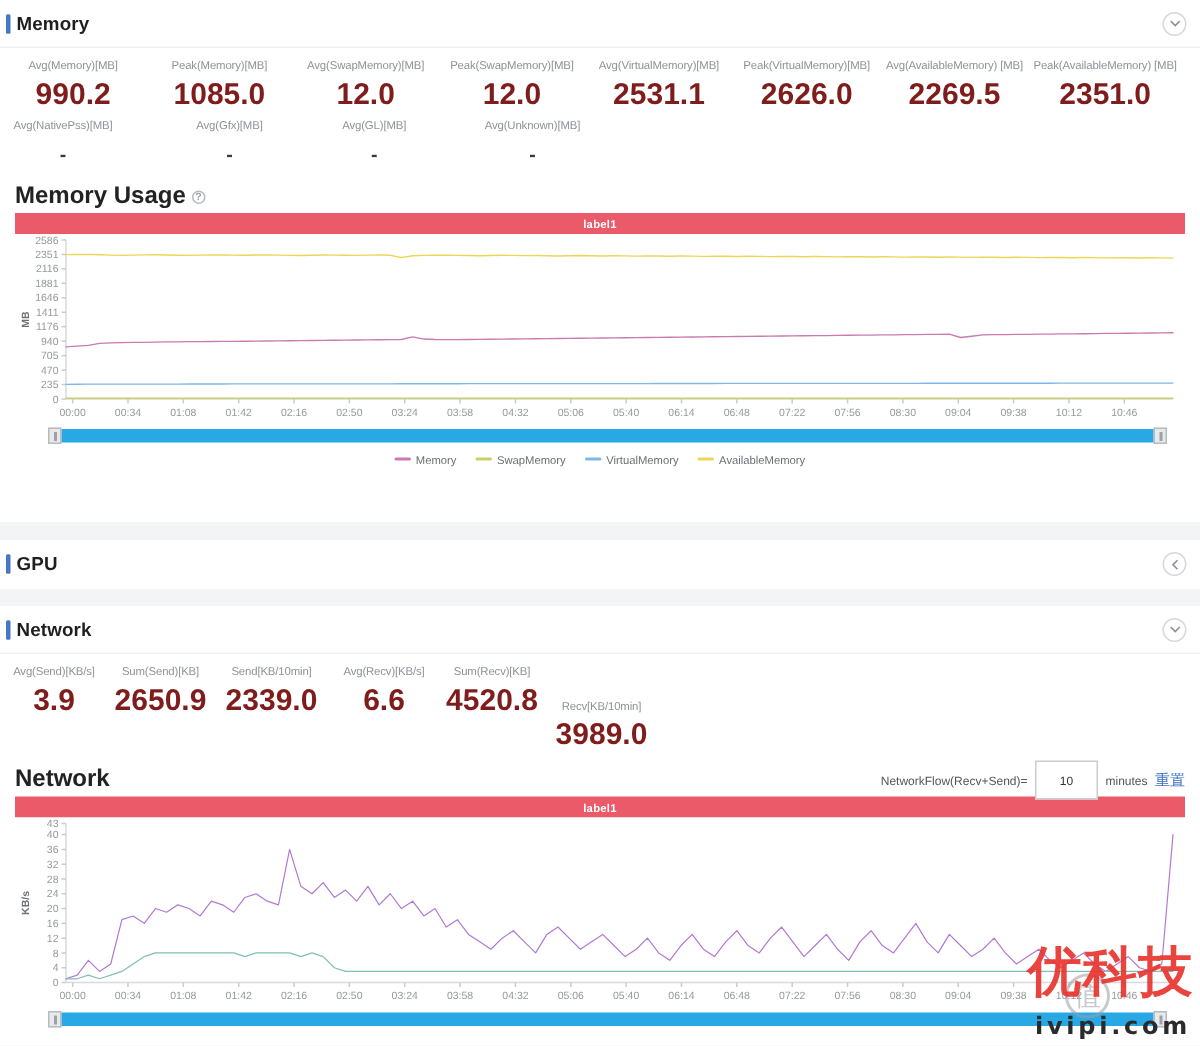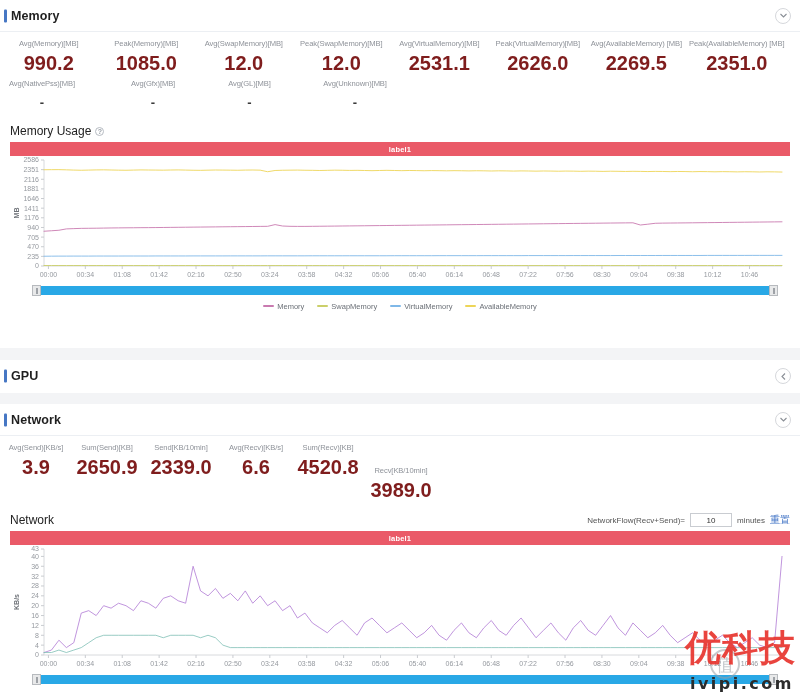--- a/index.html
+++ b/index.html
@@ -45,35 +45,35 @@
   }
   .metric-value {
     font-size: 20px; font-weight: bold; color: #7f1d1d;
     line-height: 22px; margin-top: 2px;
   }
   .metric-value.dash { font-size: 13px; color: #3a3a3a; }
 
   
   .chart-block { padding: 0 10px 4px 10px; position: relative; }
   .chart-head { display: flex; align-items: center; height: 18px; position: relative; }
-  .chart-name { font-size: 12px; font-weight: normal; color: #222; text-align: center; }
+  .chart-name { font-size: 16px; font-weight: bold; color: #222; text-align: center; }
   .help-icon {
     width: 9px; height: 9px; border-radius: 50%;
     border: 1px solid #b6bbc2; color: #9aa0a8;
     font-size: 7px; line-height: 8px; text-align: center;
     margin-left: 4px; display: inline-block; font-weight: bold; cursor: pointer;
   }
   .chart-head-right {
     margin-left: auto; display: flex; align-items: center; gap: 5px;
     font-size: 8px; color: #555;
   }
   .nf-input {
     width: 42px; height: 14px; border: 1px solid #c9ccd1; background: #fff;
     font-size: 8px; text-align: center; color: #333;
-    font-family: "Liberation Sans", sans-serif; padding: 0;
+    font-family: "Liberation Sans", sans-serif; padding: 12px;
   }
   .nf-reset { color: #3b6fc4; font-size: 10px; cursor: pointer; text-align: center; }
 
   .label-bar {
     height: 14px; background: #ea5a68; color: #ffffff;
     font-size: 7.5px; display: flex; align-items: center;
     justify-content: center; font-weight: bold; letter-spacing: .2px;
     margin-top: 2px;
   }
 

